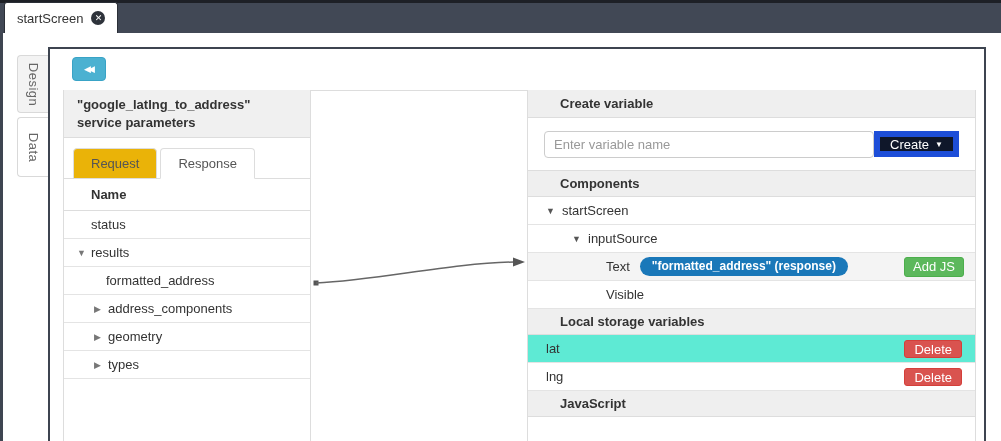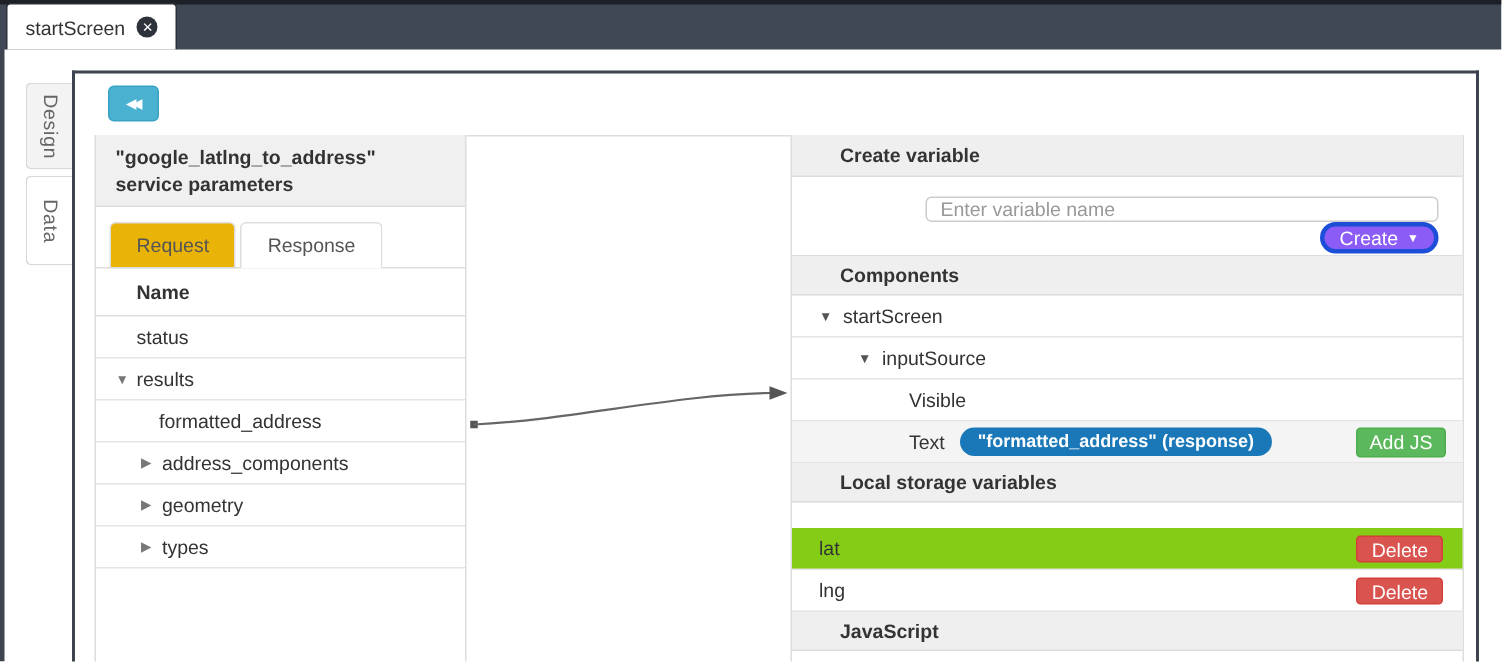--- a/index.html
+++ b/index.html
@@ -63,35 +63,35 @@
   .gap-top { position:absolute; left:261px; top:41px; width:216px; height:1px; background:#ddd; }
   .arrow-svg { position:absolute; left:260px; top:205px; }
 
   
   .map { position:absolute; left:477px; top:41px; width:449px; bottom:0;
          border-left:1px solid #ddd; border-right:1px solid #ddd; background:#fff; }
   .sec-hdr { background:#efefef; border-bottom:1px solid #ddd; font-weight:bold;
              padding-left:32px; display:flex; align-items:center; }
   .h28 { height:28px; } .h26 { height:26px; }
   .cv-row { height:53px; border-bottom:1px solid #ddd; padding:13px 16px;
-            display:flex; align-items:flex-end;flex-direction:column; }
+            display:flex; align-items:flex-start; }
   .var-input { width:342px; height:27px; border:1px solid #ccc; border-radius:4px;
                padding:0 9px; font-size:13px; color:#333;
                font-family:"Liberation Sans","DejaVu Sans",sans-serif; }
   .var-input::placeholder { color:#999; }
-  .create-btn { margin-left:auto; height:26px; background:#8b5cf6; border:3px solid #1d4ed8;
-                border-radius:12px; color:#fff; font-size:13px; padding:0 10px;
+  .create-btn { margin-left:auto; height:26px; background:#0f172a; border:6px solid #1d4ed8;
+                border-radius:0; color:#fff; font-size:13px; padding:0 10px;
                 display:flex; align-items:center; gap:6px; cursor:pointer; }
   .dd-caret { font-size:8px; }
   .tree-row { height:28px; display:flex; align-items:center;
               border-bottom:1px solid #e4e4e4; cursor:pointer; }
   .tcaret { width:16px; flex-shrink:0; font-size:9px; color:#555; }
   .pl18 { padding-left:18px; } .pl44 { padding-left:44px; } .pl62 { padding-left:62px; }
   .row-hl { background:#f4f4f4; }
-  .row-lt { background:#84cc16;margin-top:17px; }
+  .row-lt { background:#5eead4; }
   .badge { margin-left:10px; background:#1a78b9; color:#fff; font-weight:bold;
            font-size:12px; padding:2px 12px 3px; border-radius:10px; cursor:pointer; }
   .addjs-btn { margin-left:auto; margin-right:11px; background:#5cb85c;
                border:1px solid #4cae4c; color:#fff; border-radius:3px;
                font-size:13px; padding:1px 8px 2px; cursor:pointer; }
   .delete-btn { margin-left:auto; margin-right:13px; background:#d9534f;
                 border:1px solid #d43f3a; color:#fff; border-radius:3px;
                 font-size:13px; padding:1px 9px 0; cursor:pointer; }
 </style>
 </head>
@@ -173,30 +173,30 @@
       <div class="sec-hdr h26">Components</div>
 
       <div class="tree-row pl18">
         <span class="tcaret">▼</span>
         <span>startScreen</span>
       </div>
       <div class="tree-row pl44">
         <span class="tcaret">▼</span>
         <span>inputSource</span>
       </div>
-      <div class="tree-row pl62">
-        <span class="tcaret"></span>
-        <span>Visible</span>
-      </div>
       <div class="tree-row pl62 row-hl">
         <span class="tcaret"></span>
         <span>Text</span>
         <span class="badge">"formatted_address" (response)</span>
         <button class="addjs-btn">Add JS</button>
       </div>
+      <div class="tree-row pl62">
+        <span class="tcaret"></span>
+        <span>Visible</span>
+      </div>
 
       <div class="sec-hdr h26">Local storage variables</div>
 
       <div class="tree-row pl18 row-lt">
         <span>lat</span>
         <button class="delete-btn">Delete</button>
       </div>
       <div class="tree-row pl18">
         <span>lng</span>
         <button class="delete-btn">Delete</button>

